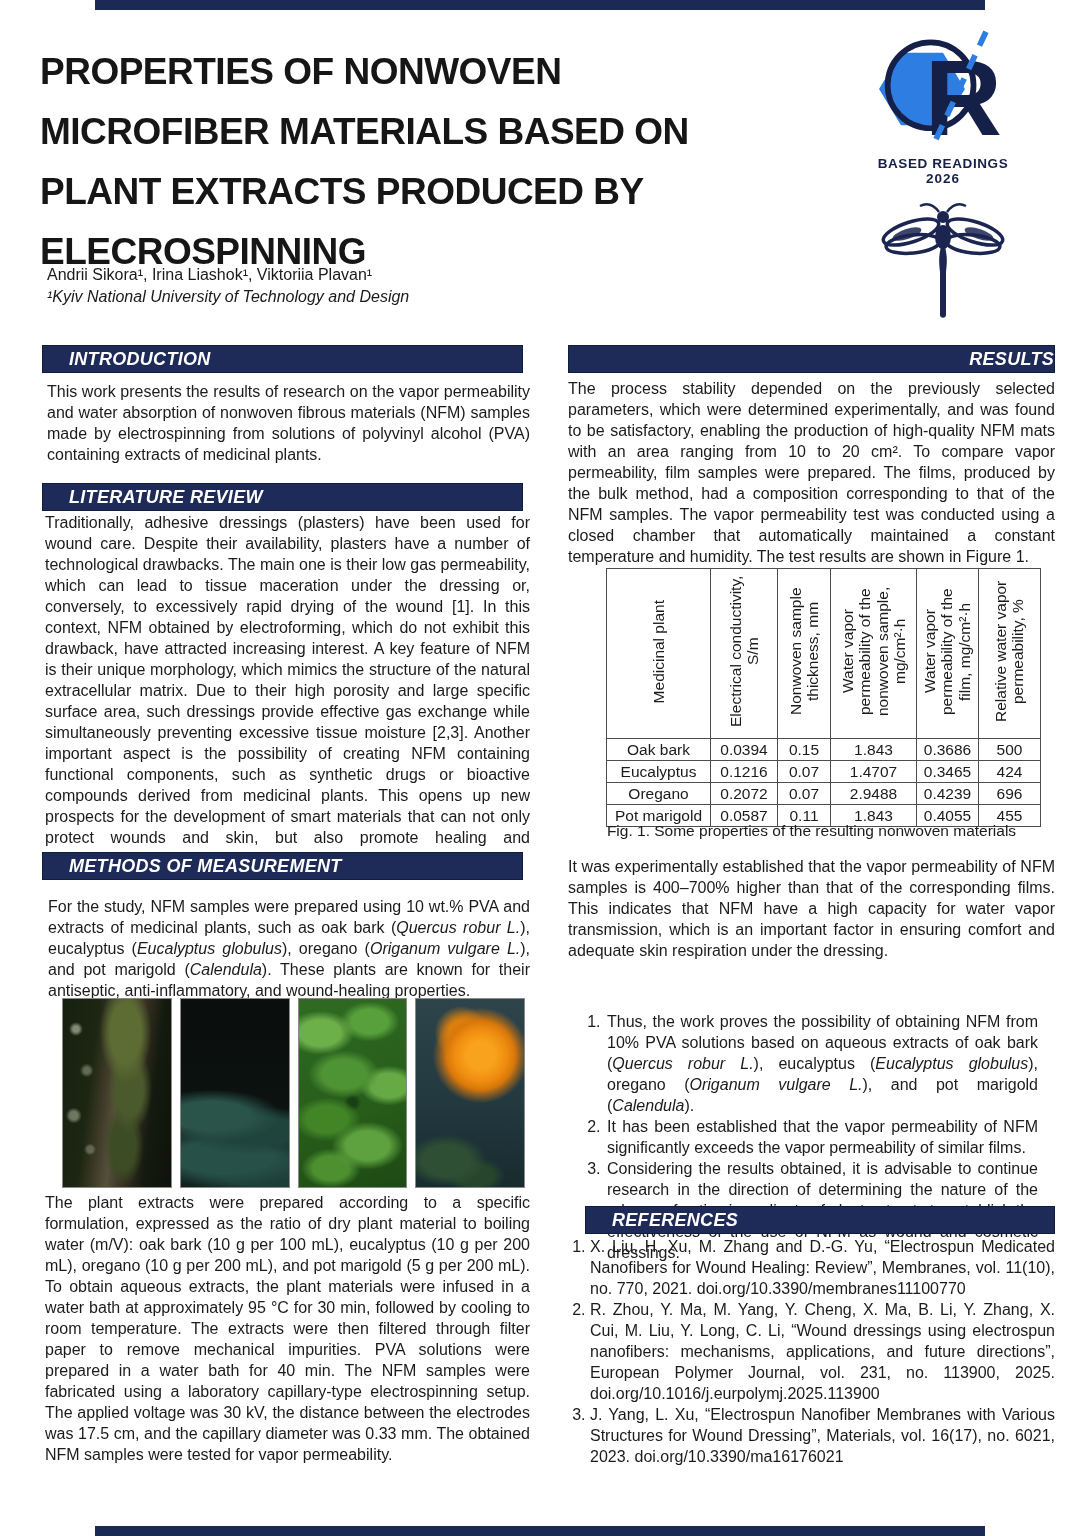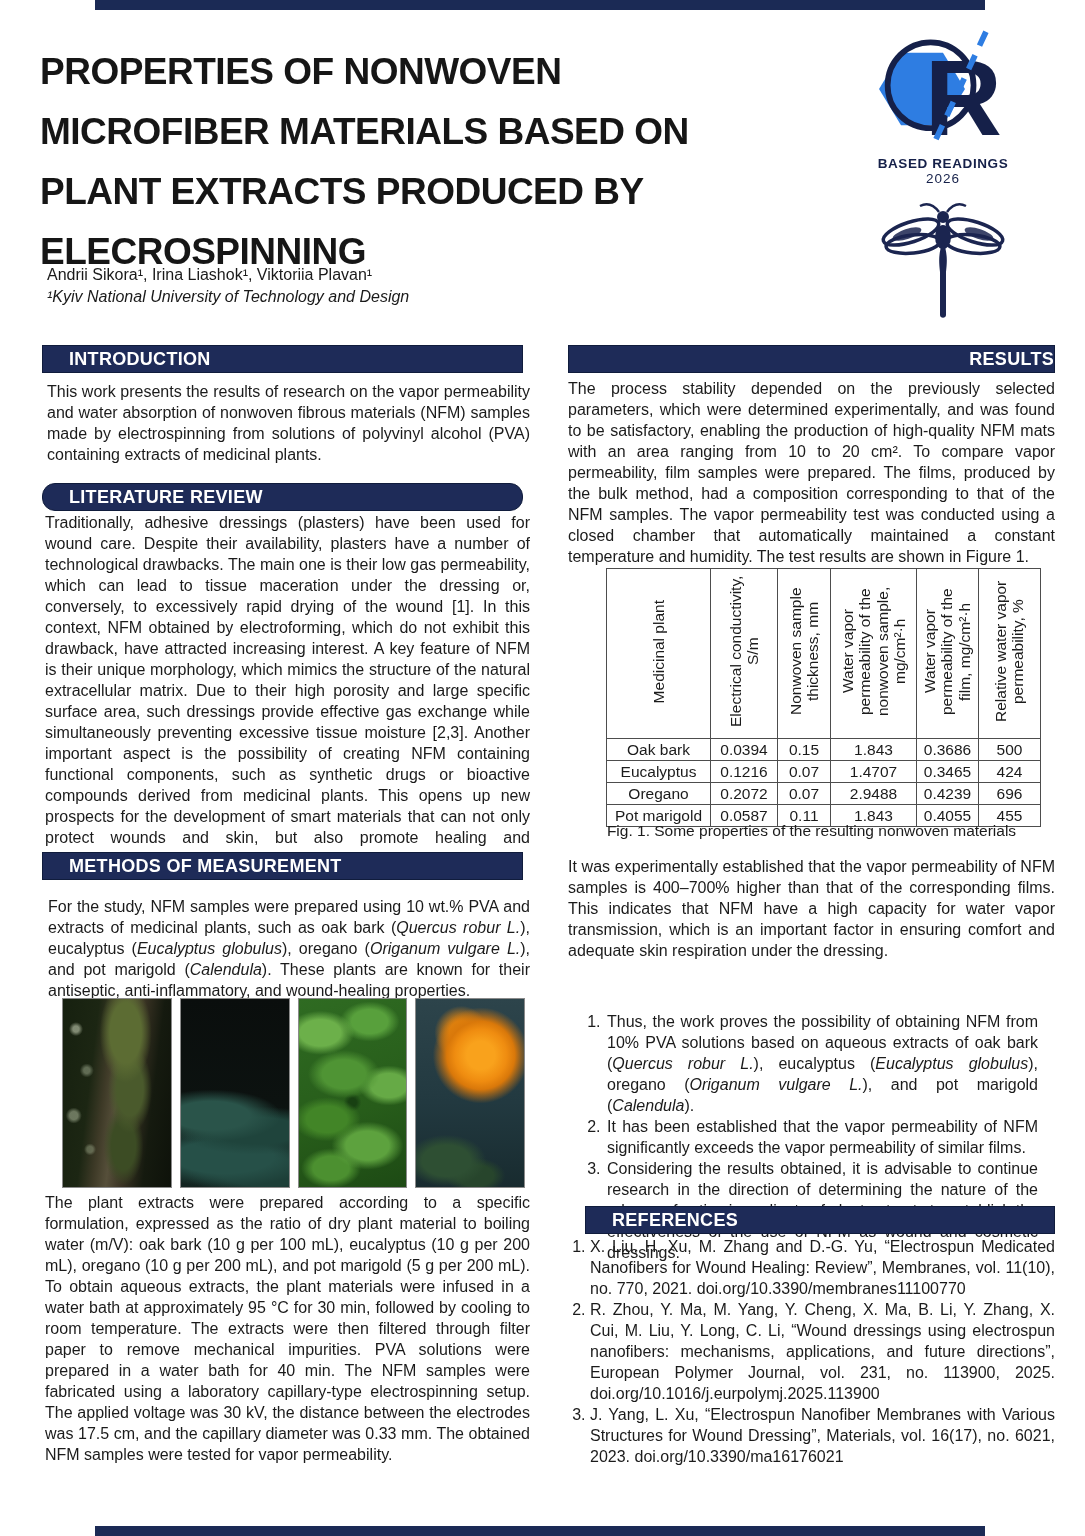--- a/index.html
+++ b/index.html
@@ -13,27 +13,27 @@
   .title{
     position:absolute;left:40px;top:42px;width:720px;
     font-size:37px;font-weight:bold;line-height:60px;letter-spacing:-0.5px;color:#161616;
   }
   .authors{position:absolute;left:47px;top:266px;font-size:16px;color:#1a1a1a;}
   .affiliation{position:absolute;left:47px;top:288px;font-size:16px;font-style:italic;color:#1a1a1a;}
 
   .logo-or{position:absolute;left:868px;top:28px;width:150px;text-align:center;}
   .logo-or svg{display:block;margin:0 auto;}
   .logo-caption{color:#152049;font-weight:bold;font-size:13.5px;letter-spacing:.6px;margin-top:2px;}
-  .logo-year{color:#152049;font-weight:normal;font-size:13.5px;letter-spacing:1px;}
+  .logo-year{color:#152049;font-weight:bold;font-size:13.5px;letter-spacing:1px;}
   .logo-dragonfly{position:absolute;left:868px;top:200px;width:150px;}
 
   .sec{
     position:absolute;height:28px;background:#1e2b58;border:1px solid #101c3c;
     color:#fff;font-weight:bold;font-size:18px;line-height:26px;
-    padding-left:26px;box-sizing:border-box;letter-spacing:.3px;
+    padding-left:26px;box-sizing:border-box;letter-spacing:.3px;font-style:italic;
   }
   .txt{position:absolute;font-size:16px;line-height:21px;text-align:justify;color:#1b1b1b;}
 
   .photo-row{position:absolute;left:62px;top:998px;width:463px;height:190px;display:flex;gap:8px;}
   .photo{flex:1 1 0;height:190px;border:1px solid #8a8a8a;box-sizing:border-box;}
   .photo.oak{
     background-color:#141a10;
     background-image:
       radial-gradient(circle at 12% 16%, rgba(214,224,196,.55) 0 3px, transparent 7px),
       radial-gradient(circle at 22% 38%, rgba(200,214,182,.4) 0 3px, transparent 7px),
@@ -131,21 +131,21 @@
         <circle cx="75" cy="17" r="6"></circle>
         <ellipse cx="75" cy="37" rx="8" ry="12"></ellipse>
         <path d="M75,40 C70,55 71,62 72,72 L72,115 C72,118.5 78,118.5 78,115 L78,72 C79,62 80,55 75,40 Z"></path>
       </g>
     </svg>
   </div>
 
   <div class="sec" style="left:42px;top:345px;width:481px;">INTRODUCTION</div>
   <div class="txt" style="left:47px;top:381px;width:483px;">This work presents the results of research on the vapor permeability and water absorption of nonwoven fibrous materials (NFM) samples made by electrospinning from solutions of polyvinyl alcohol (PVA) containing extracts of medicinal plants.</div>
 
-  <div class="sec" style="left:42px;top:483px;width:481px;border-radius:13px;">LITERATURE REVIEW</div>
+  <div class="sec" style="left:42px;top:483px;width:481px;">LITERATURE REVIEW</div>
   <div class="txt" style="left:45px;top:512px;width:485px;">Traditionally, adhesive dressings (plasters) have been used for wound care. Despite their availability, plasters have a number of technological drawbacks. The main one is their low gas permeability, which can lead to tissue maceration under the dressing or, conversely, to excessively rapid drying of the wound [1]. In this context, NFM obtained by electroforming, which do not exhibit this drawback, have attracted increasing interest. A key feature of NFM is their unique morphology, which mimics the structure of the natural extracellular matrix. Due to their high porosity and large specific surface area, such dressings provide effective gas exchange while simultaneously preventing excessive tissue moisture [2,3]. Another important aspect is the possibility of creating NFM containing functional components, such as synthetic drugs or bioactive compounds derived from medicinal plants. This opens up new prospects for the development of smart materials that can not only protect wounds and skin, but also promote healing and regeneration.</div>
 
   <div class="sec" style="left:42px;top:852px;width:481px;">METHODS OF MEASUREMENT</div>
   <div class="txt" style="left:48px;top:896px;width:482px;">For the study, NFM samples were prepared using 10 wt.% PVA and extracts of medicinal plants, such as oak bark (<i>Quercus robur L.</i>), eucalyptus (<i>Eucalyptus globulus</i>), oregano (<i>Origanum vulgare L.</i>), and pot marigold (<i>Calendula</i>). These plants are known for their antiseptic, anti-inflammatory, and wound-healing properties.</div>
 
   <div class="photo-row">
     <div class="photo oak"></div>
     <div class="photo eucalyptus"></div>
     <div class="photo oregano"></div>
     <div class="photo marigold"></div>

